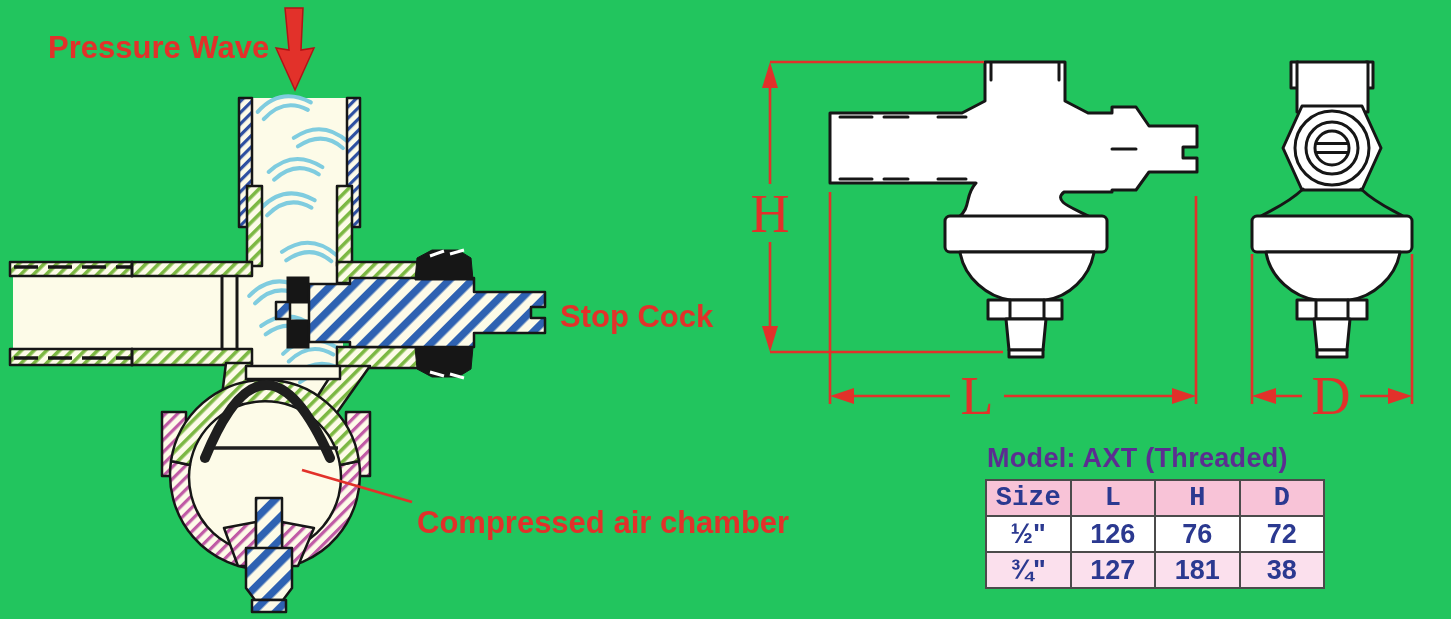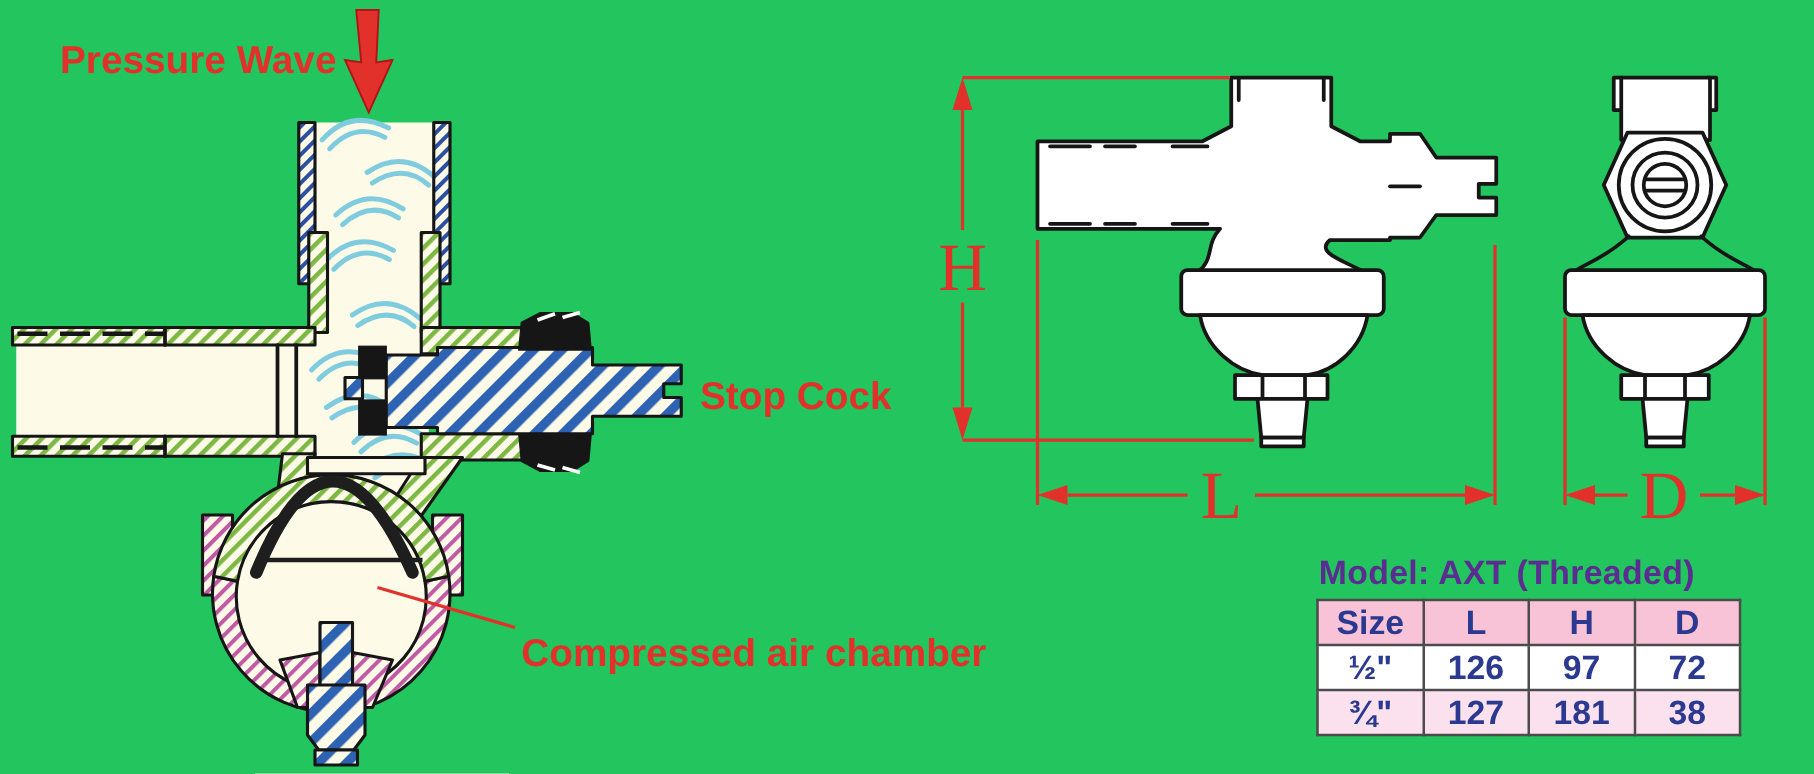--- a/index.html
+++ b/index.html
@@ -11,26 +11,26 @@
   .dim{font-family:"Liberation Serif",serif;font-size:54px;fill:#e2312a;}
   .outl{fill:#ffffff;stroke:#161616;stroke-width:3;stroke-linejoin:round;}
   .thin{fill:none;stroke:#161616;stroke-width:3;stroke-linejoin:round;stroke-linecap:round;}
   .red{stroke:#e2312a;stroke-width:2.6;fill:none;}
   .redf{fill:#e2312a;stroke:none;}
   .wall{stroke:#161616;stroke-width:2.5;stroke-linejoin:round;}
   .cream{fill:#fdfbe8;stroke:none;}
   .wave{fill:none;stroke:#7fccdf;stroke-width:4;stroke-linecap:round;}
   .blk{fill:#161616;stroke:#161616;stroke-width:1;}
   
-  .model{position:absolute;left:1053px;top:443px;width:342px;}
+  .model{position:absolute;left:985px;top:443px;width:342px;}
   .model-title{color:#5c2d91;font-weight:700;font-size:27px;letter-spacing:.3px;margin:0 0 5px 2px;}
   table.spec{border-collapse:collapse;table-layout:fixed;width:340px;}
   table.spec th,table.spec td{border:2.5px solid #4b4b4b;text-align:center;
       font-weight:700;font-size:27px;color:#2b3990;height:34px;padding:0;}
-  table.spec thead th{background:#f8c3d7;}
+  table.spec thead th{background:#f8c3d7;font-family:Liberation Mono, monospace;}
   tr.row-a td{background:#ffffff;}
   tr.row-b td{background:#fbe0ed;}
   .unit-note{color:#5c2d91;font-weight:700;font-size:23px;text-align:right;margin-top:3px;padding-right:2px;}
 </style>
 </head>
 <body>
 
 <div class="stage">
 
 <svg width="1451" height="619" viewBox="0 0 1451 619">
@@ -199,21 +199,21 @@
           <th>Size</th>
           <th>L</th>
           <th>H</th>
           <th>D</th>
         </tr>
       </thead>
       <tbody>
         <tr class="row-a">
           <td>½"</td>
           <td>126</td>
-          <td>97</td>
+          <td>76</td>
           <td>72</td>
         </tr>
         <tr class="row-b">
           <td>¾"</td>
           <td>127</td>
           <td>181</td>
           <td>38</td>
         </tr>
       </tbody>
     </table>

